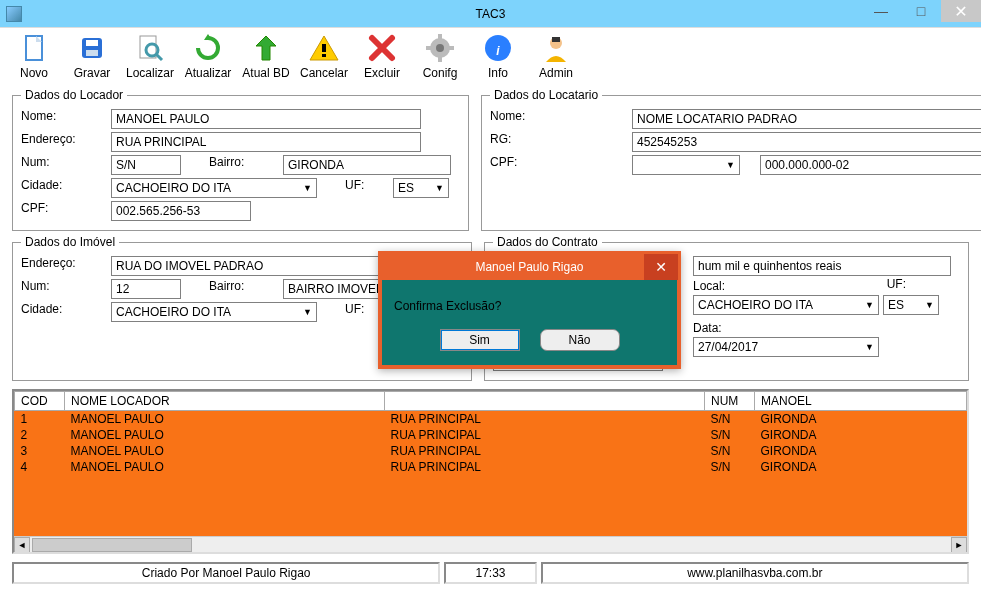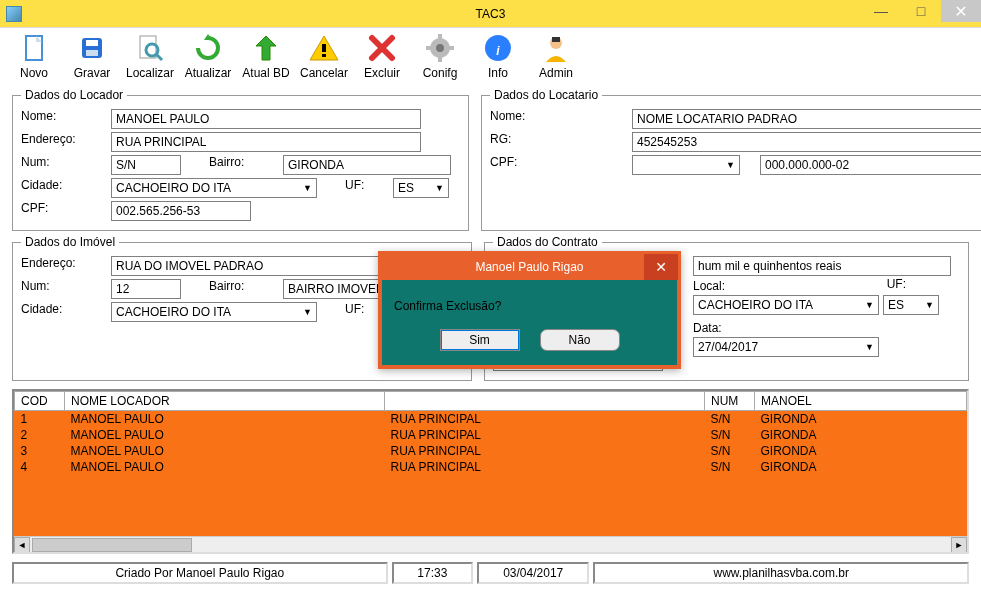--- a/index.html
+++ b/index.html
@@ -1,17 +1,17 @@
 <!DOCTYPE html>
 <html><head>
 <meta charset="utf-8">
 <style>
 * { box-sizing: border-box; font-family: "Segoe UI", Tahoma, sans-serif; font-size: 12px; }
 body { margin: 0; background: #fff; width: 981px; height: 599px; position: relative; overflow: hidden; }
-.titlebar { height: 28px; background: #fde047; display: flex; align-items: center; justify-content: center; position: relative; border-bottom: 1px solid #ddd; }
+.titlebar { height: 28px; background: #7dd3fc; display: flex; align-items: center; justify-content: center; position: relative; border-bottom: 1px solid #ddd; }
 .titlebar .icon { position: absolute; left: 6px; top: 6px; width: 16px; height: 16px; background: linear-gradient(135deg,#8cf,#48a); border:1px solid #48a; }
 .titlebar .controls { position: absolute; right: 0; top: 0; display: flex; }
 .titlebar .controls div { width: 40px; height: 22px; display: flex; align-items: center; justify-content: center; font-family: Arial; font-size: 14px; color:#555; }
 .titlebar .controls div.close { background:#c8c8c8; color:#fff; font-size:16px; }
 .toolbar { display:flex; padding:2px 6px 4px 6px; gap: 2px; }
 .tbtn { width: 56px; display:flex; flex-direction:column; align-items:center; justify-content:flex-end; padding:2px 0; cursor:pointer; }
 .tbtn svg { width:32px; height:32px; }
 .tbtn span { margin-top:2px; color:#000; }
 .content { padding: 0 12px; }
 .row { display:flex; gap:12px; }
@@ -309,21 +309,20 @@
     <div class="thumb"></div>
     <div style="flex:1"></div>
     <div class="rarr">►</div>
   </div>
 </div>
 </div>
 
 <div class="status">
   <div style="flex:2.4">Criado Por Manoel Paulo Rigao</div>
   <div style="flex:0.5">17:33</div>
-  <div style="flex:0.7">03/04/2017</div>
   <div style="flex:2.4">www.planilhasvba.com.br</div>
 </div>
 
 <div class="modal">
   <div class="mtitle">
     <span>Manoel Paulo Rigao</span>
     <div class="mclose">✕</div>
   </div>
   <div class="mbody">Confirma Exclusão?</div>
   <div class="mbuttons">

